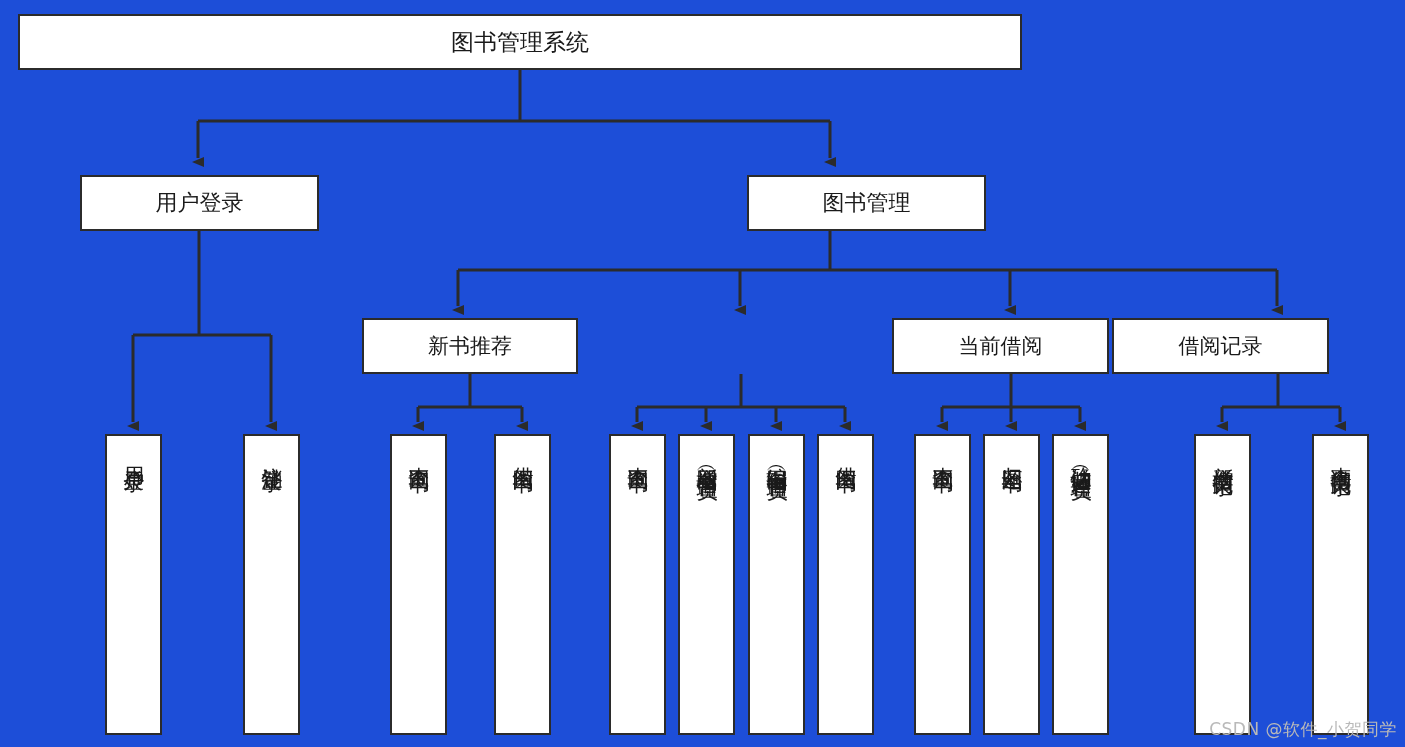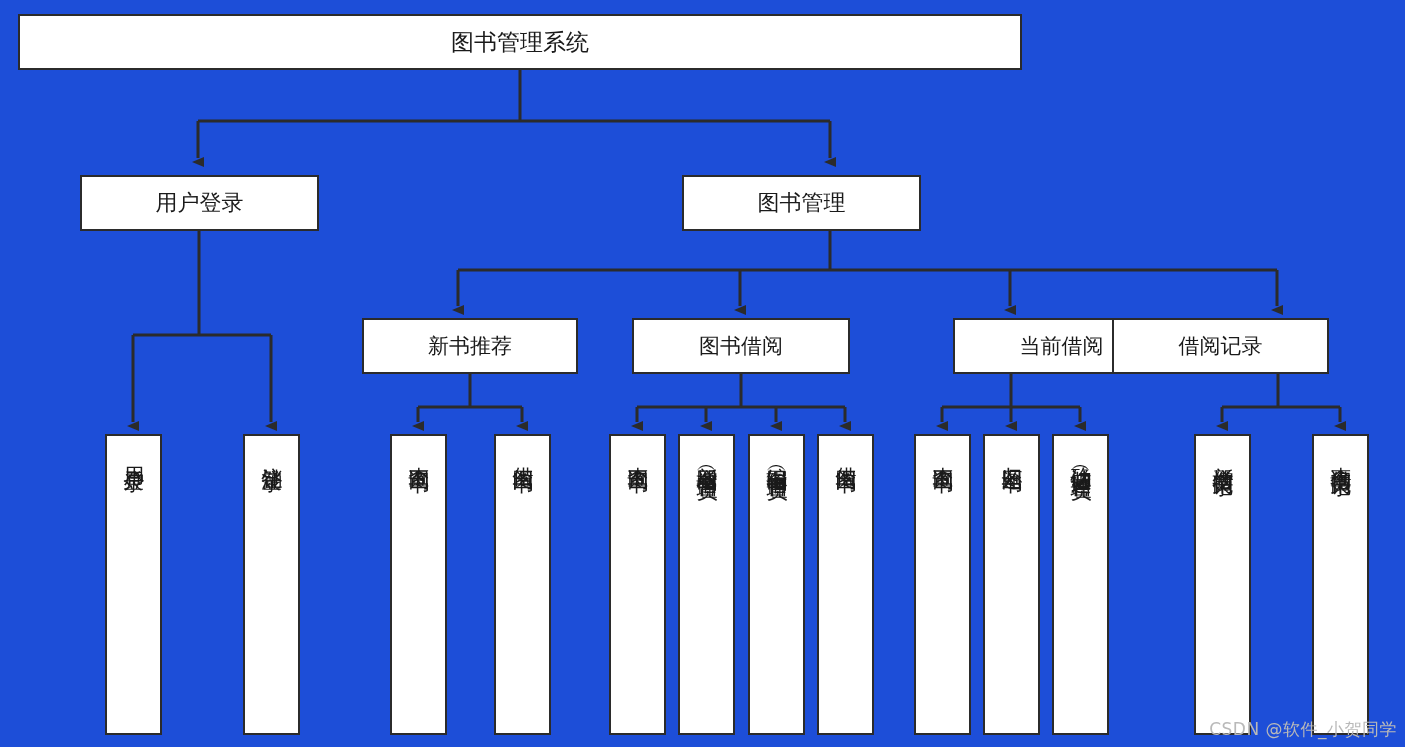--- a/index.html
+++ b/index.html
@@ -122,31 +122,28 @@
     </g>
   </svg>
 
   <div class="node root" style="left:18px; top:14px; width:1004px; height:56px;">
     <span>图书管理系统</span>
   </div>
 
   <div class="node level2" style="left:80px; top:175px; width:239px; height:56px;">
     <span>用户登录</span>
   </div>
-  <div class="node level2" style="left:682px; top:175px; width:239px; height:56px;">
+  <div class="node level2" style="left:747px; top:175px; width:239px; height:56px;">
     <span>图书管理</span>
   </div>
 
   <div class="node level3" style="left:362px; top:318px; width:216px; height:56px;">
     <span>新书推荐</span>
   </div>
-  <div class="node level3" style="left:632px; top:318px; width:218px; height:56px;">
-    <span>图书借阅</span>
-  </div>
-  <div class="node level3" style="left:953px; top:318px; width:217px; height:56px;">
+  <div class="node level3" style="left:892px; top:318px; width:217px; height:56px;">
     <span>当前借阅</span>
   </div>
   <div class="node level3" style="left:1112px; top:318px; width:217px; height:56px;">
     <span>借阅记录</span>
   </div>
 
   <div class="node leaf" style="left:105px; top:434px; width:57px; height:301px;">
     <span class="vtext">用户登录</span>
   </div>
   <div class="node leaf" style="left:243px; top:434px; width:57px; height:301px;">

